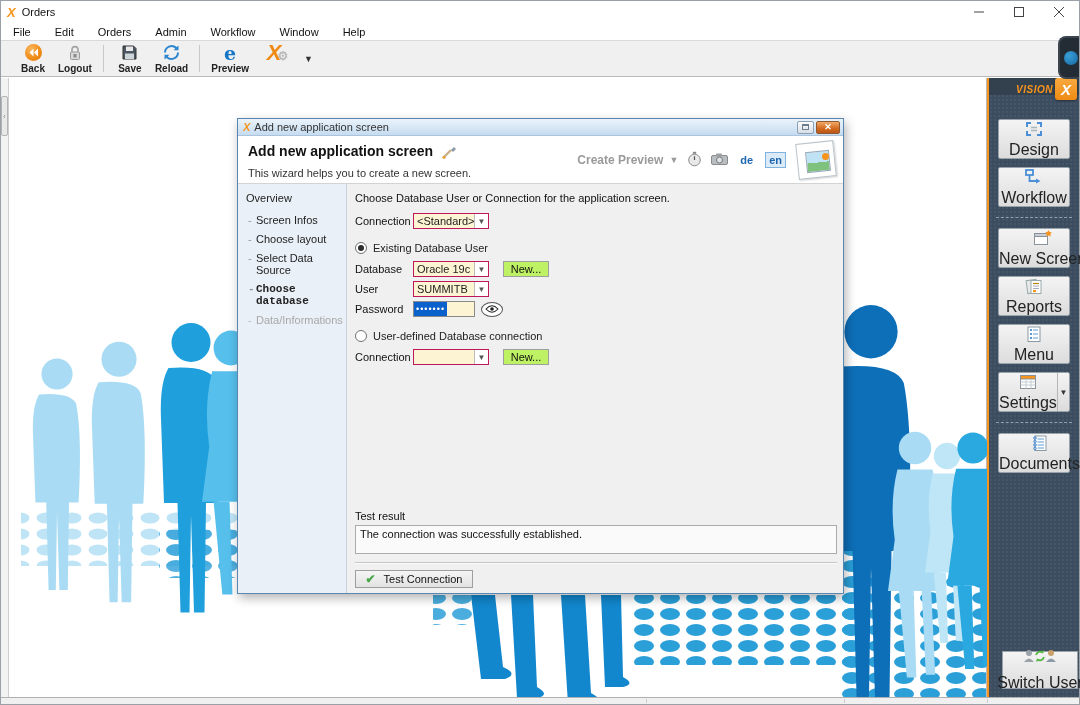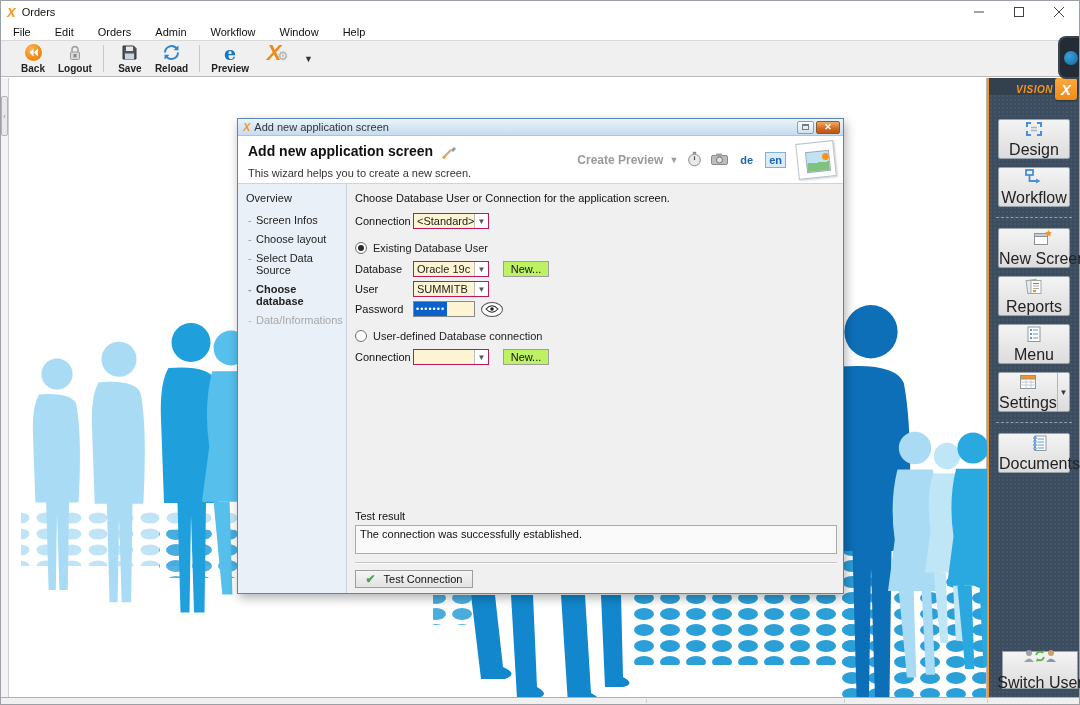--- a/index.html
+++ b/index.html
@@ -63,21 +63,21 @@
   .thumb .sheet { position:absolute; inset:0; background:#fff; border:1px solid #b9c4cc; box-shadow:1px 1px 2px rgba(0,0,0,.2); transform:rotate(-6deg); }
   .thumb .pic { position:absolute; left:9px; top:9px; width:24px; height:21px; transform:rotate(-6deg);
     background:linear-gradient(#bfe2f5 55%, #7ec27e 55%); border:1px solid #9ab; }
   .thumb .sun { position:absolute; right:6px; top:11px; width:7px; height:7px; border-radius:50%; background:#f7941d; }
 
   .dlg-body { flex:1; display:flex; min-height:0; }
   .dlg-side { width:109px; background:#eaf0f8; border-right:1px solid #c8d2de; padding:8px 6px 0 8px; }
   .step-header { font-size:11px; color:#222; margin-bottom:10px; }
   .step { font-size:11px; color:#222; margin-bottom:7px; padding-left:10px; position:relative; }
   .step::before { content:"-"; position:absolute; left:2px; color:#8a98a8; }
-  .step.active { font-weight:bold; }
+  .step.active { font-weight:bold;font-family:Liberation Mono, monospace; }
   .step.disabled { color:#a8a8a8; }
   .step.disabled::before { color:#bcbcbc; }
 
   .dlg-main { flex:1; display:flex; flex-direction:column; padding:8px 6px 5px 8px; background:#f0f0f0; min-width:0; }
   .instruction { font-size:11px; color:#111; }
   .radio-row { display:flex; align-items:center; gap:6px; margin-top:13px; }
   .radio { width:12px; height:12px; border-radius:50%; background:#fff; border:1px solid #707070; position:relative; flex:none; }
   .radio.checked::after { content:""; position:absolute; left:2px; top:2px; width:6px; height:6px; border-radius:50%; background:#2b2b2b; }
   .field-row { display:flex; align-items:center; margin-top:9px; }
   .field-label { width:58px; font-size:11px; color:#111; flex:none; }

